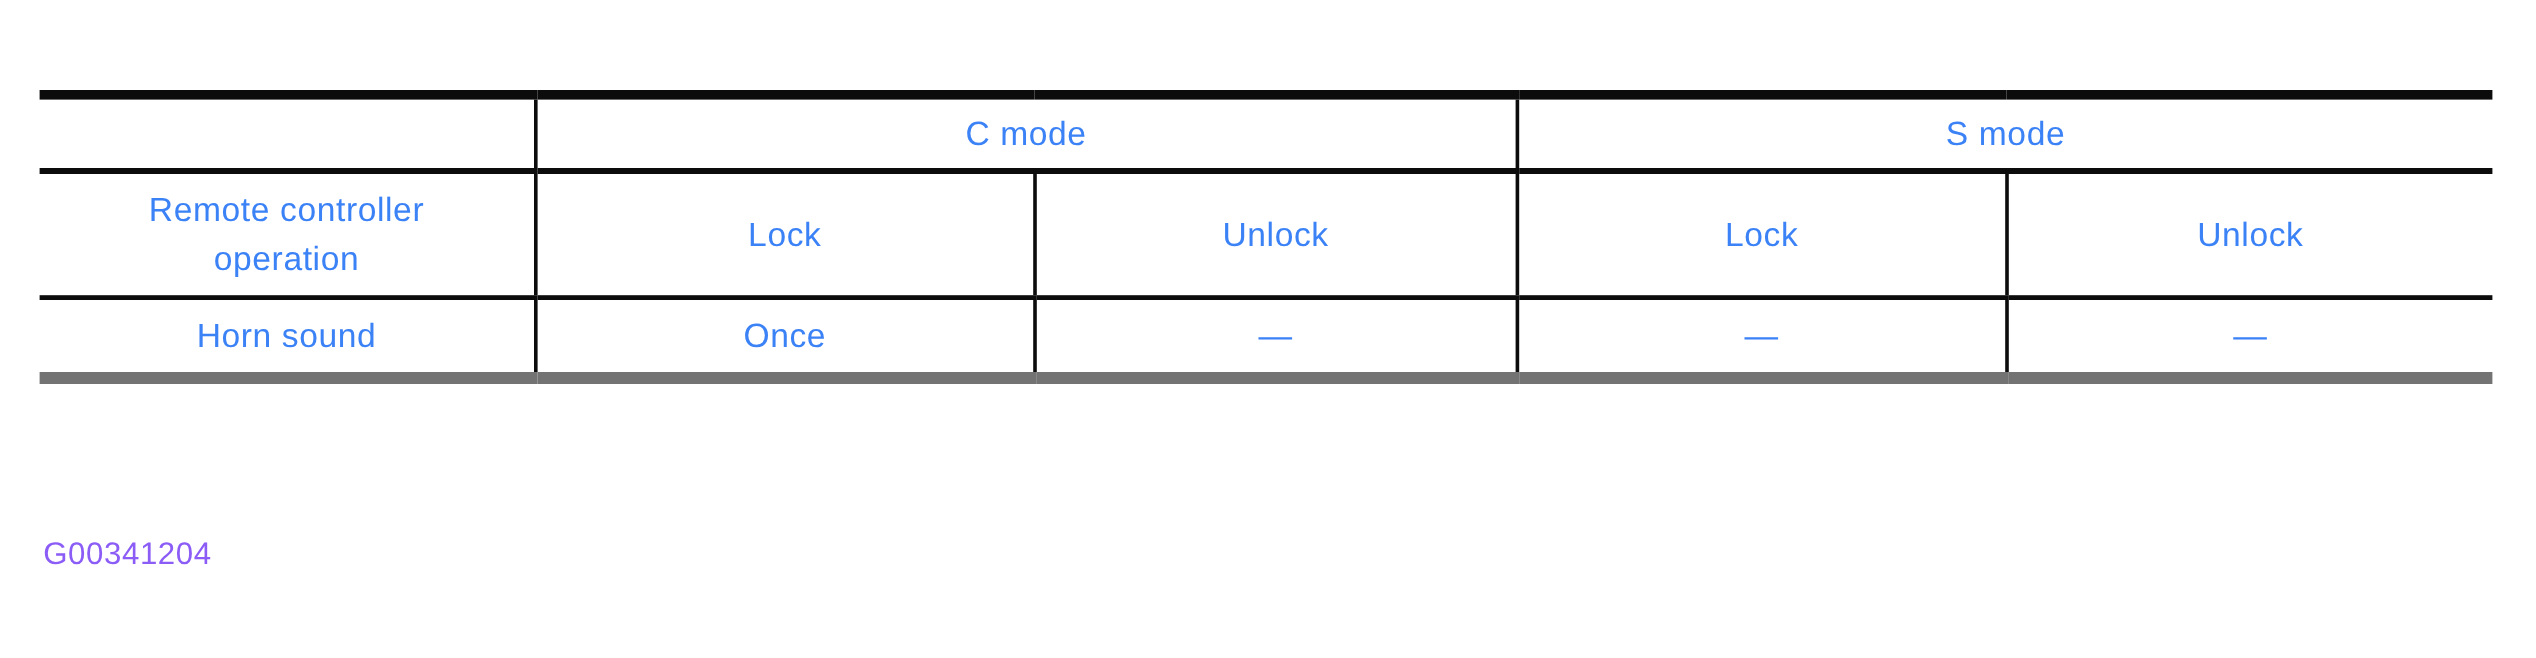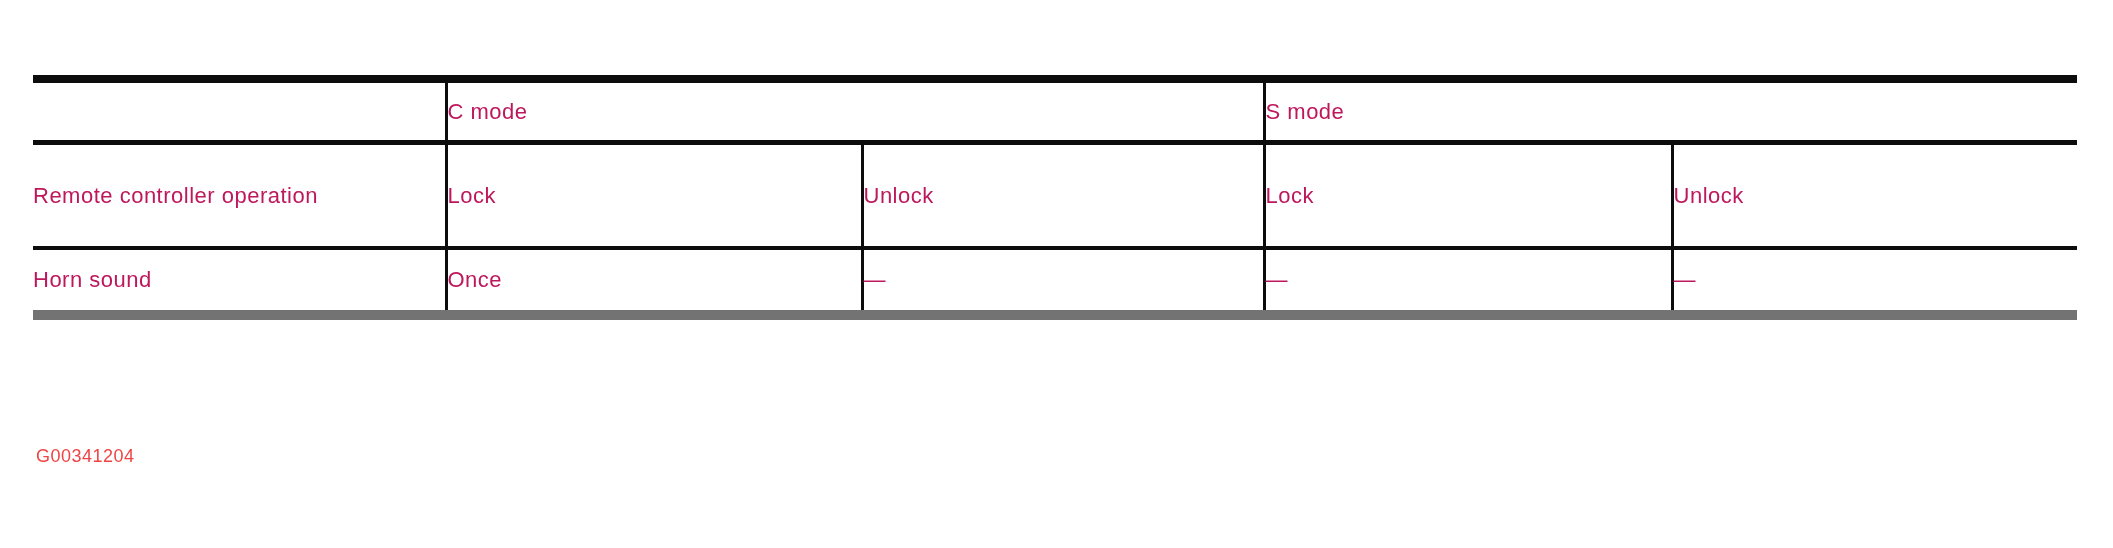--- a/index.html
+++ b/index.html
@@ -21,25 +21,25 @@
   table.mode-table {
     position: absolute;
     left: 33px;
     top: 75px;
     width: 2044px;
     border-collapse: collapse;
     table-layout: fixed;
   }
   .mode-table td, .mode-table th {
     padding: 0;
-    font-size: 22px;
+    font-size: 28px;
     font-weight: 400;
-    color: #be185d;
+    color: #3b82f6;
     vertical-align: middle;
-    text-align: left;
+    text-align: center;
     letter-spacing: 0.5px;
   }
   
   .r-head > td, .r-head > th { border-top: 8px solid #0c0c0c; border-bottom: 5px solid #0c0c0c; height: 57px; }
   .r-remote > td { border-bottom: 4px solid #0c0c0c; height: 101px; }
   .r-hazard > td { border-bottom: 4px solid #0c0c0c; height: 104px; }
   .r-horn   > td { border-bottom: 10px solid #737373; height: 60px; }
   
   .c-left { border-left: 3px solid #0c0c0c; }
   
@@ -49,23 +49,23 @@
   }
   .label-text {
     display: inline-block;
     max-width: 320px;
     line-height: 1.45;
   }
   .caption {
     position: absolute;
     left: 36px;
     top: 446px;
-    font-size: 18px;
+    font-size: 26px;
     letter-spacing: 0.5px;
-    color: #ef4444;
+    color: #8b5cf6;
   }
 </style>
 </head>
 <body>
 
 <div class="page">
 
   <table class="mode-table">
     <colgroup>
       <col style="width:413px">

